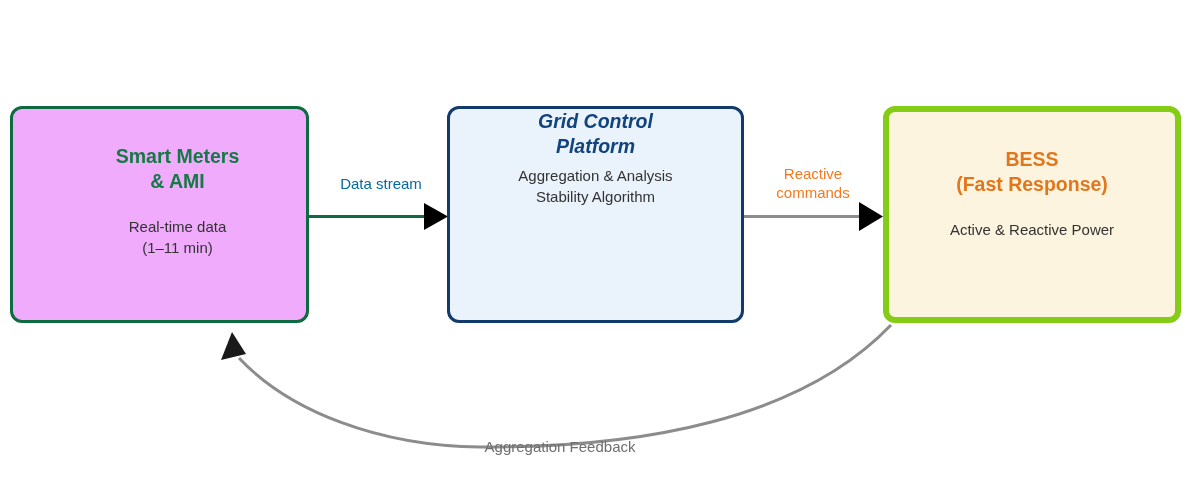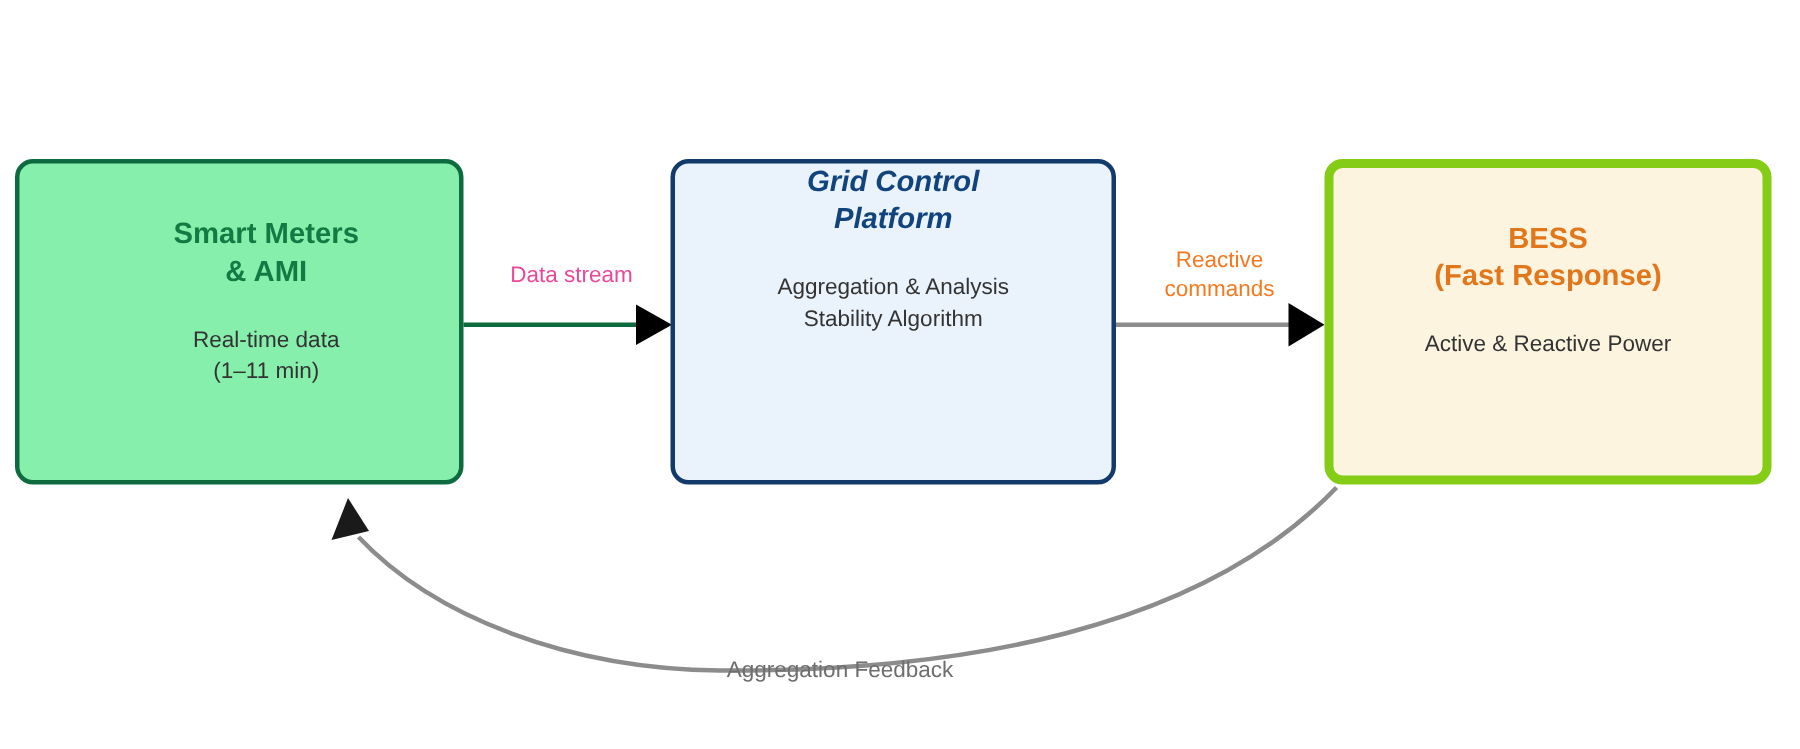--- a/index.html
+++ b/index.html
@@ -51,21 +51,21 @@
     line-height: 21px;
     color: #333333;
     white-space: pre-line;
   }
 
   #node-smart-meters {
     left: 10px;
     top: 106px;
     width: 299px;
     height: 217px;
-    background: #86efac;
+    background: #f0abfc;
     border: 3px solid #0d6b3f;
     padding-left: 36px;
   }
   #node-smart-meters .node-title {
     color: #137a43;
     margin-top: 35px;
   }
   #node-smart-meters .node-subtitle { margin-top: 22px; }
 
   #node-grid-control {
@@ -73,21 +73,21 @@
     top: 106px;
     width: 297px;
     height: 217px;
     background: #eaf2fc;
     border: 3px solid #123a6b;
   }
   #node-grid-control .node-title {
     color: #11437d;
     font-style: italic;
   }
-  #node-grid-control .node-subtitle { margin-top: 22px; }
+  #node-grid-control .node-subtitle { margin-top: 6px; }
 
   #node-bess {
     left: 883px;
     top: 106px;
     width: 298px;
     height: 217px;
     background: #fdf4e0;
     border: 6px solid #84cc16;
   }
   #node-bess .node-title {
@@ -101,21 +101,21 @@
     position: absolute;
     text-align: center;
     white-space: pre-line;
     line-height: 19px;
   }
   #label-data-stream {
     left: 314px;
     top: 174px;
     width: 134px;
     font-size: 15px;
-    color: #ec4899;
+    color: #0369a1;
   }
   #label-dispatch-commands {
     left: 748px;
     top: 164px;
     width: 130px;
     font-size: 15px;
     color: #f4791f;
   }
   #label-measurement-feedback {
     left: 395px;

